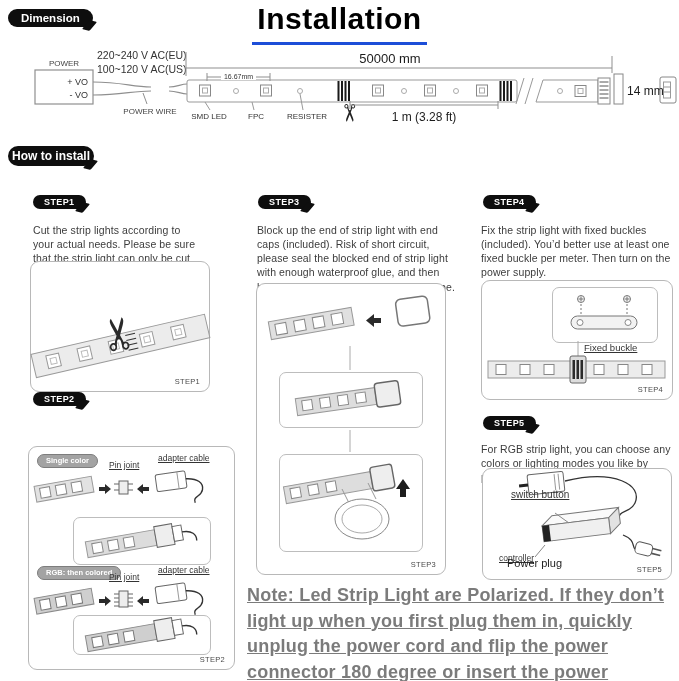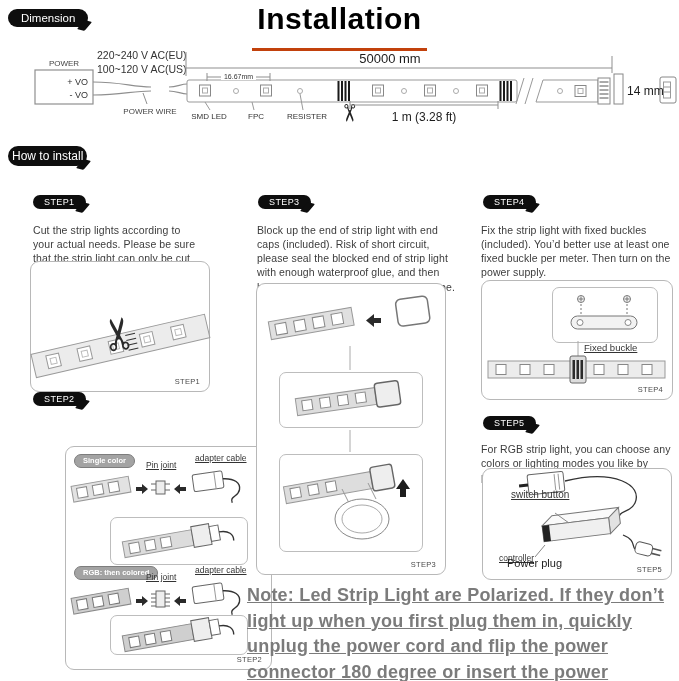--- a/index.html
+++ b/index.html
@@ -3,42 +3,42 @@
 <meta charset="utf-8">
 <style>
   html,body{margin:0;padding:0;background:#fff;}
   .page{position:relative;width:679px;height:681px;background:#fff;overflow:hidden;
         font-family:"Liberation Sans",sans-serif;color:#222;}
   svg{position:absolute;overflow:visible;}
   svg text{font-family:"Liberation Sans",sans-serif;}
 
   .title-wrap{position:absolute;left:0;right:0;top:2px;text-align:center;}
   .title{display:inline-block;font-size:30px;font-weight:bold;color:#000;
-         border-bottom:3px solid #c2410c;padding:0 5px 12px;letter-spacing:.5px;}
-
-  .bubble{position:absolute;background:#0e0e0e;color:#fff;font-weight:normal;
+         border-bottom:3px solid #1d4ed8;padding:0 5px 6px;letter-spacing:.5px;}
+
+  .bubble{position:absolute;background:#0e0e0e;color:#fff;font-weight:bold;
           white-space:nowrap;z-index:3;}
   .bubble .tail{position:absolute;right:-1px;bottom:-3px;width:9px;height:9px;
           background:#0e0e0e;transform:skewX(-32deg) rotate(12deg);border-radius:1px;}
   #badge-dimension{left:8px;top:9px;font-size:11.5px;padding:3px 13px;border-radius:11px;}
   #badge-install{left:8px;top:146px;font-size:12px;padding:3px 4px;border-radius:11px;}
   .step-badge{font-size:9px;padding:2px 11px;border-radius:9px;letter-spacing:.4px;}
   #sb1{left:33px;top:195px;} #sb2{left:33px;top:392px;} #sb3{left:258px;top:195px;}
   #sb4{left:483px;top:195px;} #sb5{left:483px;top:416px;}
 
   .step-text{position:absolute;font-size:10.5px;color:#3c3c3c;line-height:1.36;letter-spacing:.1px;}
   #st1{left:33px;top:212px;width:168px;}
   #st2{left:33px;top:408px;width:180px;}
   #st3{left:257px;top:212px;width:203px;}
   #st4{left:481px;top:212px;width:201px;}
   #st5{left:481px;top:431px;width:201px;}
 
   .illo{position:absolute;border:1px solid #b8b8b8;border-radius:9px;background:#fff;}
   #box1{left:30px;top:261px;width:178px;height:129px;}
-  #box2{left:28px;top:446px;width:205px;height:222px;margin-left:37px;}
+  #box2{left:28px;top:446px;width:205px;height:222px;}
   #box3{left:256px;top:283px;width:188px;height:290px;}
   #box4{left:481px;top:280px;width:190px;height:118px;}
   #box5{left:482px;top:468px;width:188px;height:110px;}
 
   .caption{position:absolute;right:9px;bottom:5px;font-size:7.5px;color:#4a4a4a;letter-spacing:.3px;}
   .inner-box{position:absolute;border:1px solid #bdbdbd;border-radius:7px;background:#fff;}
   .pill{position:absolute;background:#a3a3a3;border:1px solid #7d7d7d;color:#fff;font-size:7.5px;
         font-weight:bold;padding:1px 8px 2px;border-radius:9px;white-space:nowrap;}
   .small-label{position:absolute;font-size:8.5px;color:#333;white-space:nowrap;text-decoration:underline;}
   .plug-label{position:absolute;font-size:11px;color:#222;}

